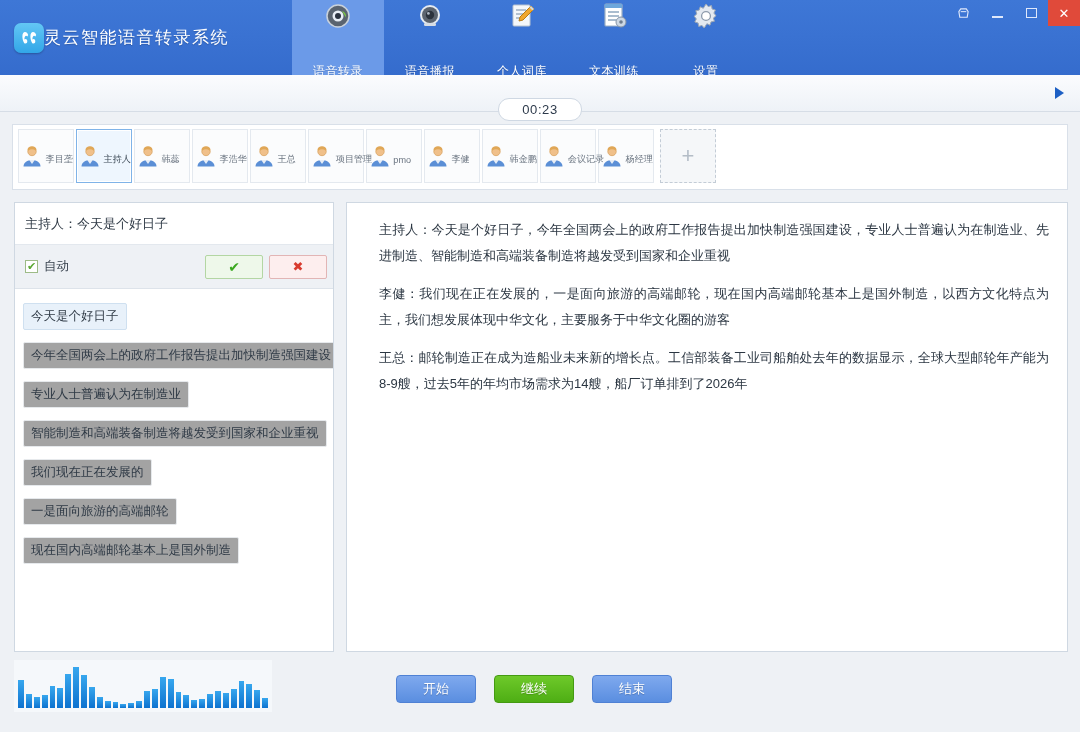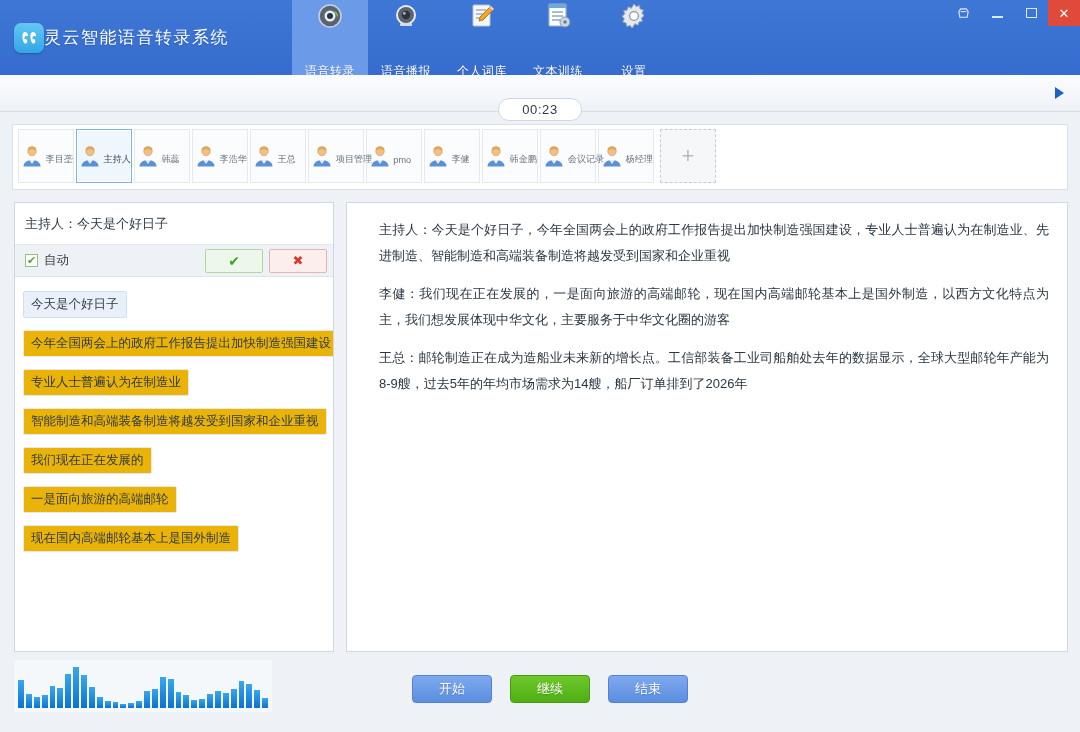--- a/index.html
+++ b/index.html
@@ -24,21 +24,21 @@
     display:flex;align-items:center;justify-content:center;
     box-shadow:0 1px 2px rgba(0,0,0,.25);
   }
   .logo svg{display:block;}
   .brand-title{
     color:#ffffff;font-size:17px;letter-spacing:1.5px;
     text-shadow:0 1px 1px rgba(0,0,0,.2);white-space:nowrap;
   }
   .navtabs{display:flex;align-items:stretch;height:75px;}
   .navtab{
-    width:76px;display:flex;flex-direction:column;align-items:center;justify-content:center;
+    width:92px;display:flex;flex-direction:column;align-items:center;justify-content:center;
     cursor:pointer;padding-top:4px;box-sizing:border-box;gap:24px;
   }
   .navtab.active{background:#6b9ae8;}
   .navtab .nicon{height:34px;display:flex;align-items:flex-end;justify-content:center;}
   .navtab .nlabel{
     color:#ffffff;font-size:12px;margin-top:7px;letter-spacing:.5px;
     text-shadow:0 1px 1px rgba(0,0,0,.18);
   }
   .wctrls{position:absolute;right:0;top:0;height:26px;display:flex;align-items:stretch;}
   .wbtn{
@@ -101,41 +101,41 @@
     position:absolute;left:14px;top:202px;width:320px;height:450px;
     background:#ffffff;border:1px solid #cfd8e2;box-sizing:border-box;
     display:flex;flex-direction:column;
   }
   .lp-header{
     height:42px;border-bottom:1px solid #e3e8ee;
     display:flex;align-items:center;padding:0 10px;box-sizing:border-box;
     font-size:13px;color:#2f3a46;background:#ffffff;
   }
   .lp-autorow{
-    height:32px;background:#eef1f5;border-bottom:1px solid #dde3ea;
+    height:44px;background:#eef1f5;border-bottom:1px solid #dde3ea;
     display:flex;align-items:center;padding:0 6px;box-sizing:border-box;gap:6px;
   }
   .chk{
     width:13px;height:13px;border:1px solid #9dbb87;background:#ffffff;box-sizing:border-box;
     display:flex;align-items:center;justify-content:center;margin-left:4px;cursor:pointer;
   }
   .chk:after{content:"\2714";font-size:11px;color:#5aa832;line-height:1;}
   .lp-autolabel{font-size:12.5px;color:#38424e;flex:1;}
   .act{
     width:56px;height:22px;border:1px solid #b9c9db;background:#eff4fa;border-radius:2px;
     display:flex;align-items:center;justify-content:center;cursor:pointer;
   }
   .act.ok{background:#eef8ea;border-color:#b3d6a3;}
   .act.ok:after{content:"\2714";color:#3aa81f;font-size:14px;font-weight:bold;}
   .act.no{background:#fdeeee;border-color:#e2b5b5;}
   .act.no:after{content:"\2716";color:#d83a2e;font-size:13px;font-weight:bold;}
   .lp-chips{flex:1;padding:14px 25px 8px 8px;overflow:hidden;}
   .chip{
     display:inline-block;max-width:300px;
-    background:#eab308;border:1px solid #e6e9ec;
+    background:#a3a3a3;border:1px solid #e6e9ec;
     font-size:12.5px;color:#2f3a46;padding:4px 7px;margin-bottom:12px;
     border-radius:2px;cursor:pointer;white-space:nowrap;
   }
   .chip.sel{background:#e8f1fa;border-color:#cfe0f0;}
   .chiprow{display:block;}
 
   
   .rightpanel{
     position:absolute;left:346px;top:202px;width:722px;height:450px;
     background:#ffffff;border:1px solid #cfd8e2;box-sizing:border-box;
@@ -147,21 +147,21 @@
   }
 
   
   .waveholder{
     position:absolute;left:14px;top:660px;width:258px;height:52px;
     background:#f5f8fb;
     display:flex;align-items:flex-end;gap:2px;padding:0 4px 4px 4px;box-sizing:border-box;
   }
   .wbar{width:7px;background:linear-gradient(180deg,#37a7ee 0%,#0d72cf 100%);}
   .btnrow{
-    position:absolute;left:412px;top:674px;width:300px;height:30px;
+    position:absolute;left:396px;top:674px;width:300px;height:30px;
     display:flex;align-items:center;gap:18px;
   }
   .abtn{
     width:80px;height:28px;border-radius:4px;box-sizing:border-box;
     display:flex;align-items:center;justify-content:center;
     font-size:13px;color:#ffffff;cursor:pointer;
     text-shadow:0 1px 1px rgba(0,0,0,.22);
   }
   .abtn.blue{background:linear-gradient(180deg,#7fa9ee 0%,#5a8ee0 100%);border:1px solid #4f81d4;}
   .abtn.green{background:linear-gradient(180deg,#6ec92a 0%,#4eae14 100%);border:1px solid #449a12;font-family:Liberation Mono, monospace;}

